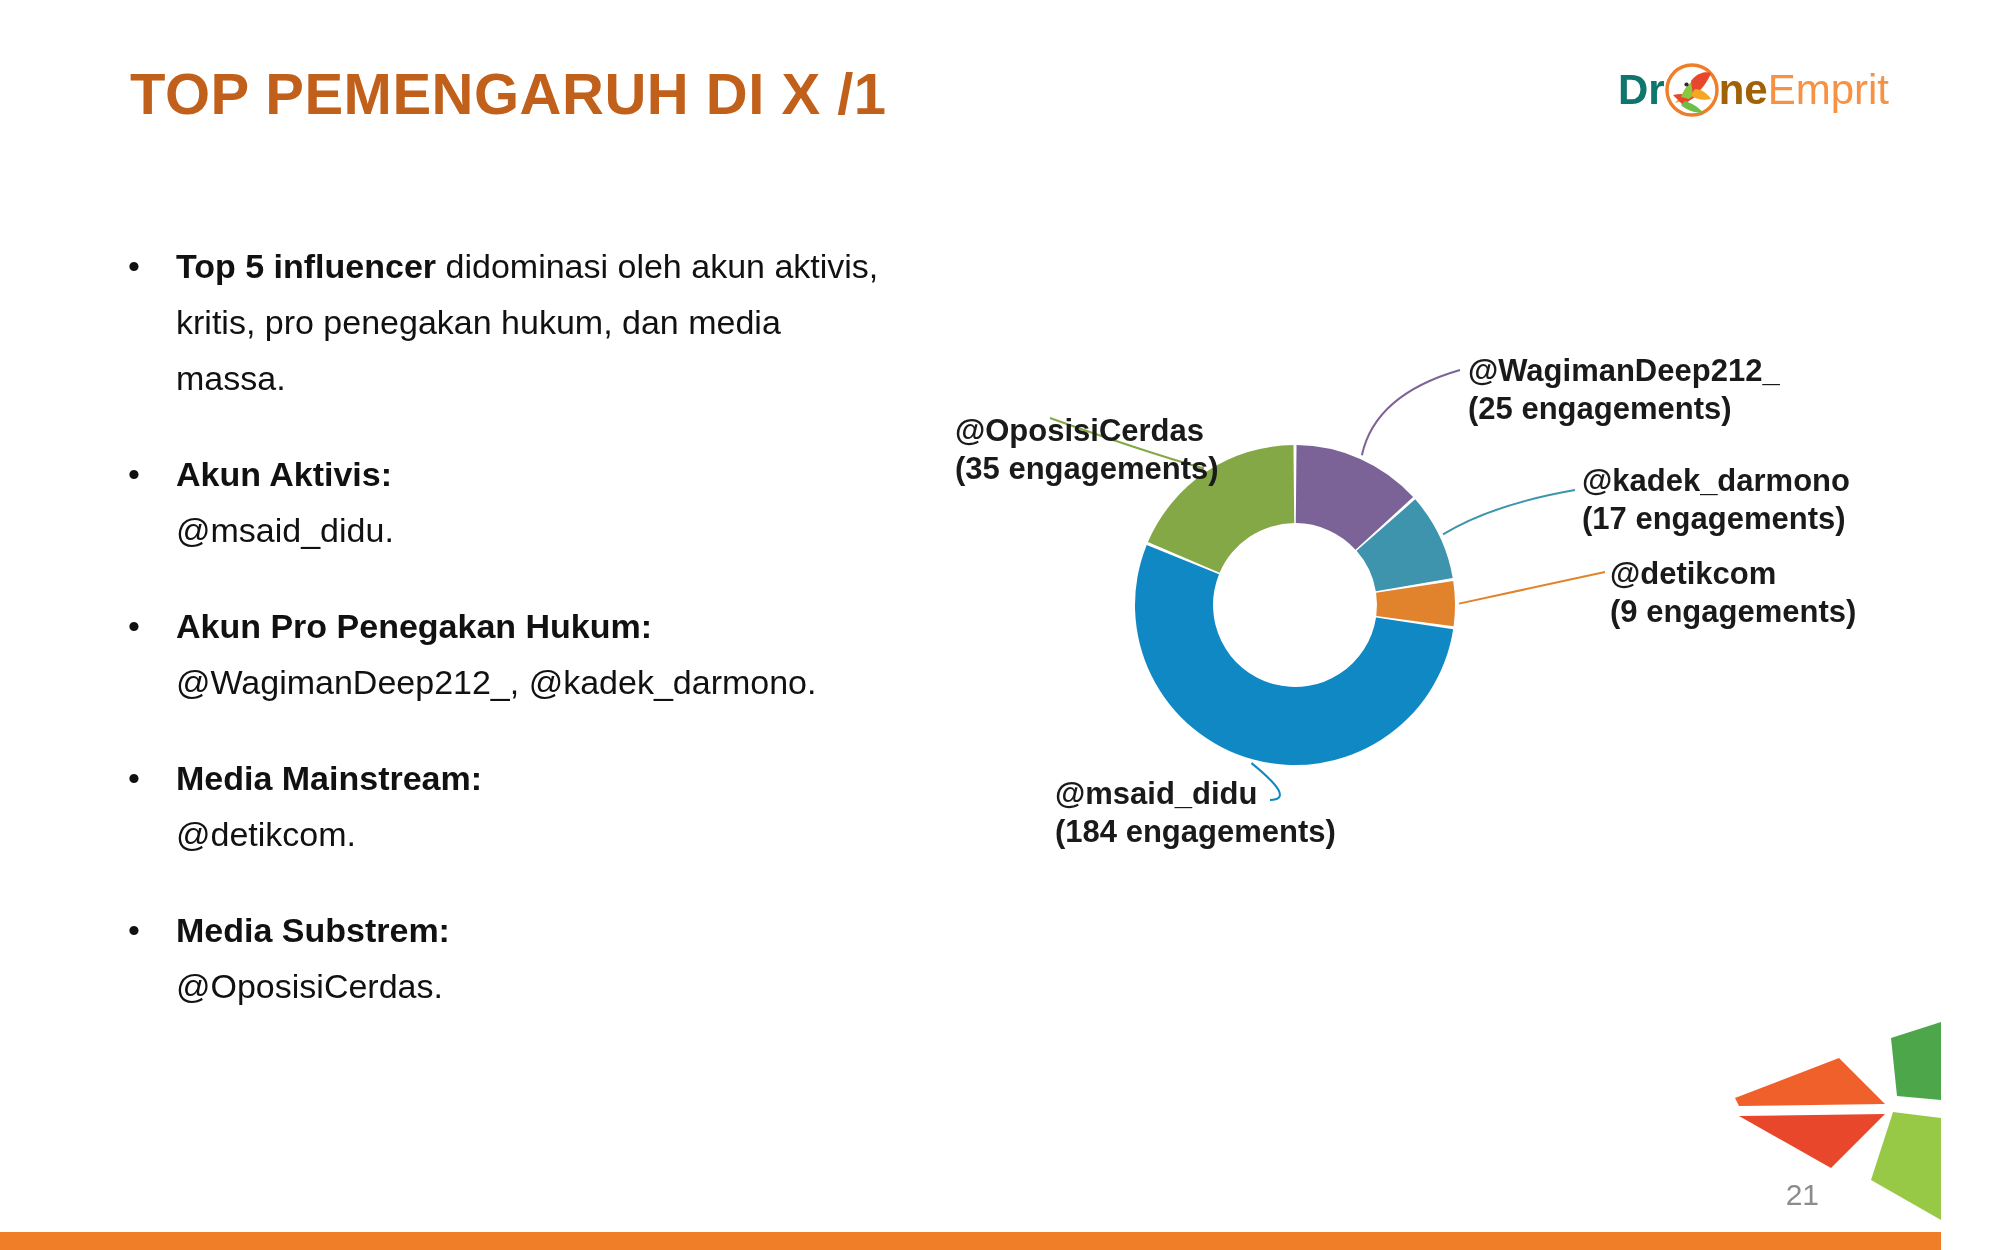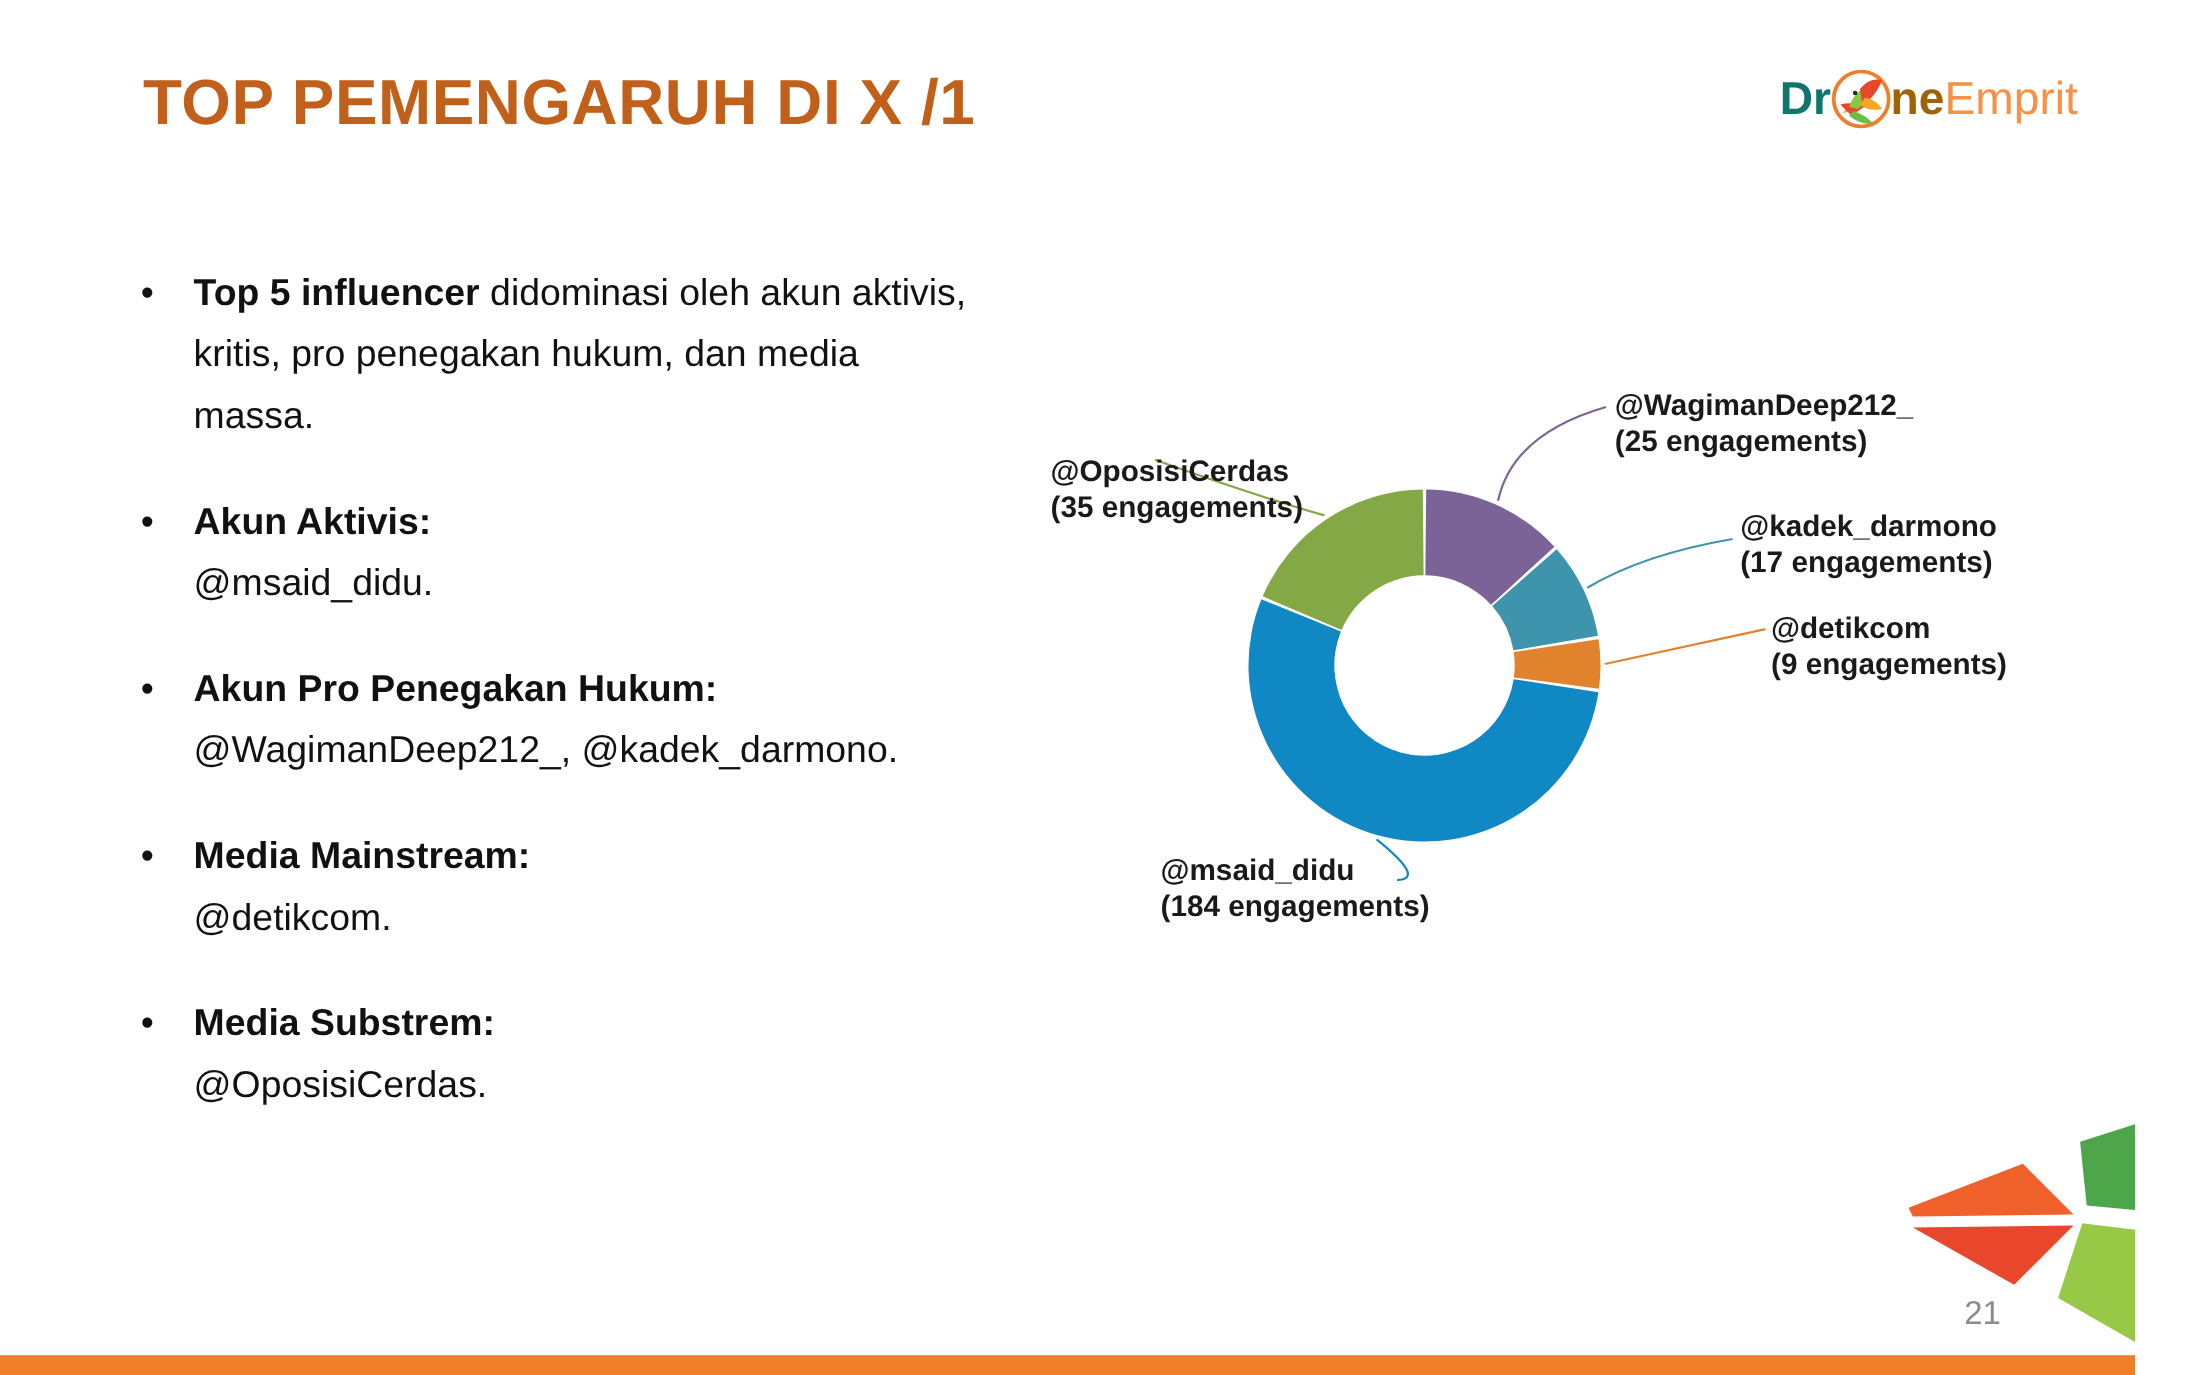--- a/index.html
+++ b/index.html
@@ -108,21 +108,21 @@
     width: 1000px;
     height: 640px;
   }
   #donut-svg {
     position: absolute;
     left: 0;
     top: 0;
   }
   .callout-label {
     position: absolute;
-    font-size: 27px;
+    font-size: 31px;
     font-weight: 700;
     line-height: 1.22;
     color: #1A1A1A;
     white-space: nowrap;
   }
   #lbl-oposisi  { left: -5px;  top: 112px;  text-align: left; }
   #lbl-wagiman  { left: 508px; top: 52px; }
   #lbl-kadek    { left: 622px; top: 162px; }
   #lbl-detikcom { left: 650px; top: 255px; }
   #lbl-msaid    { left: 95px;  top: 475px; }

